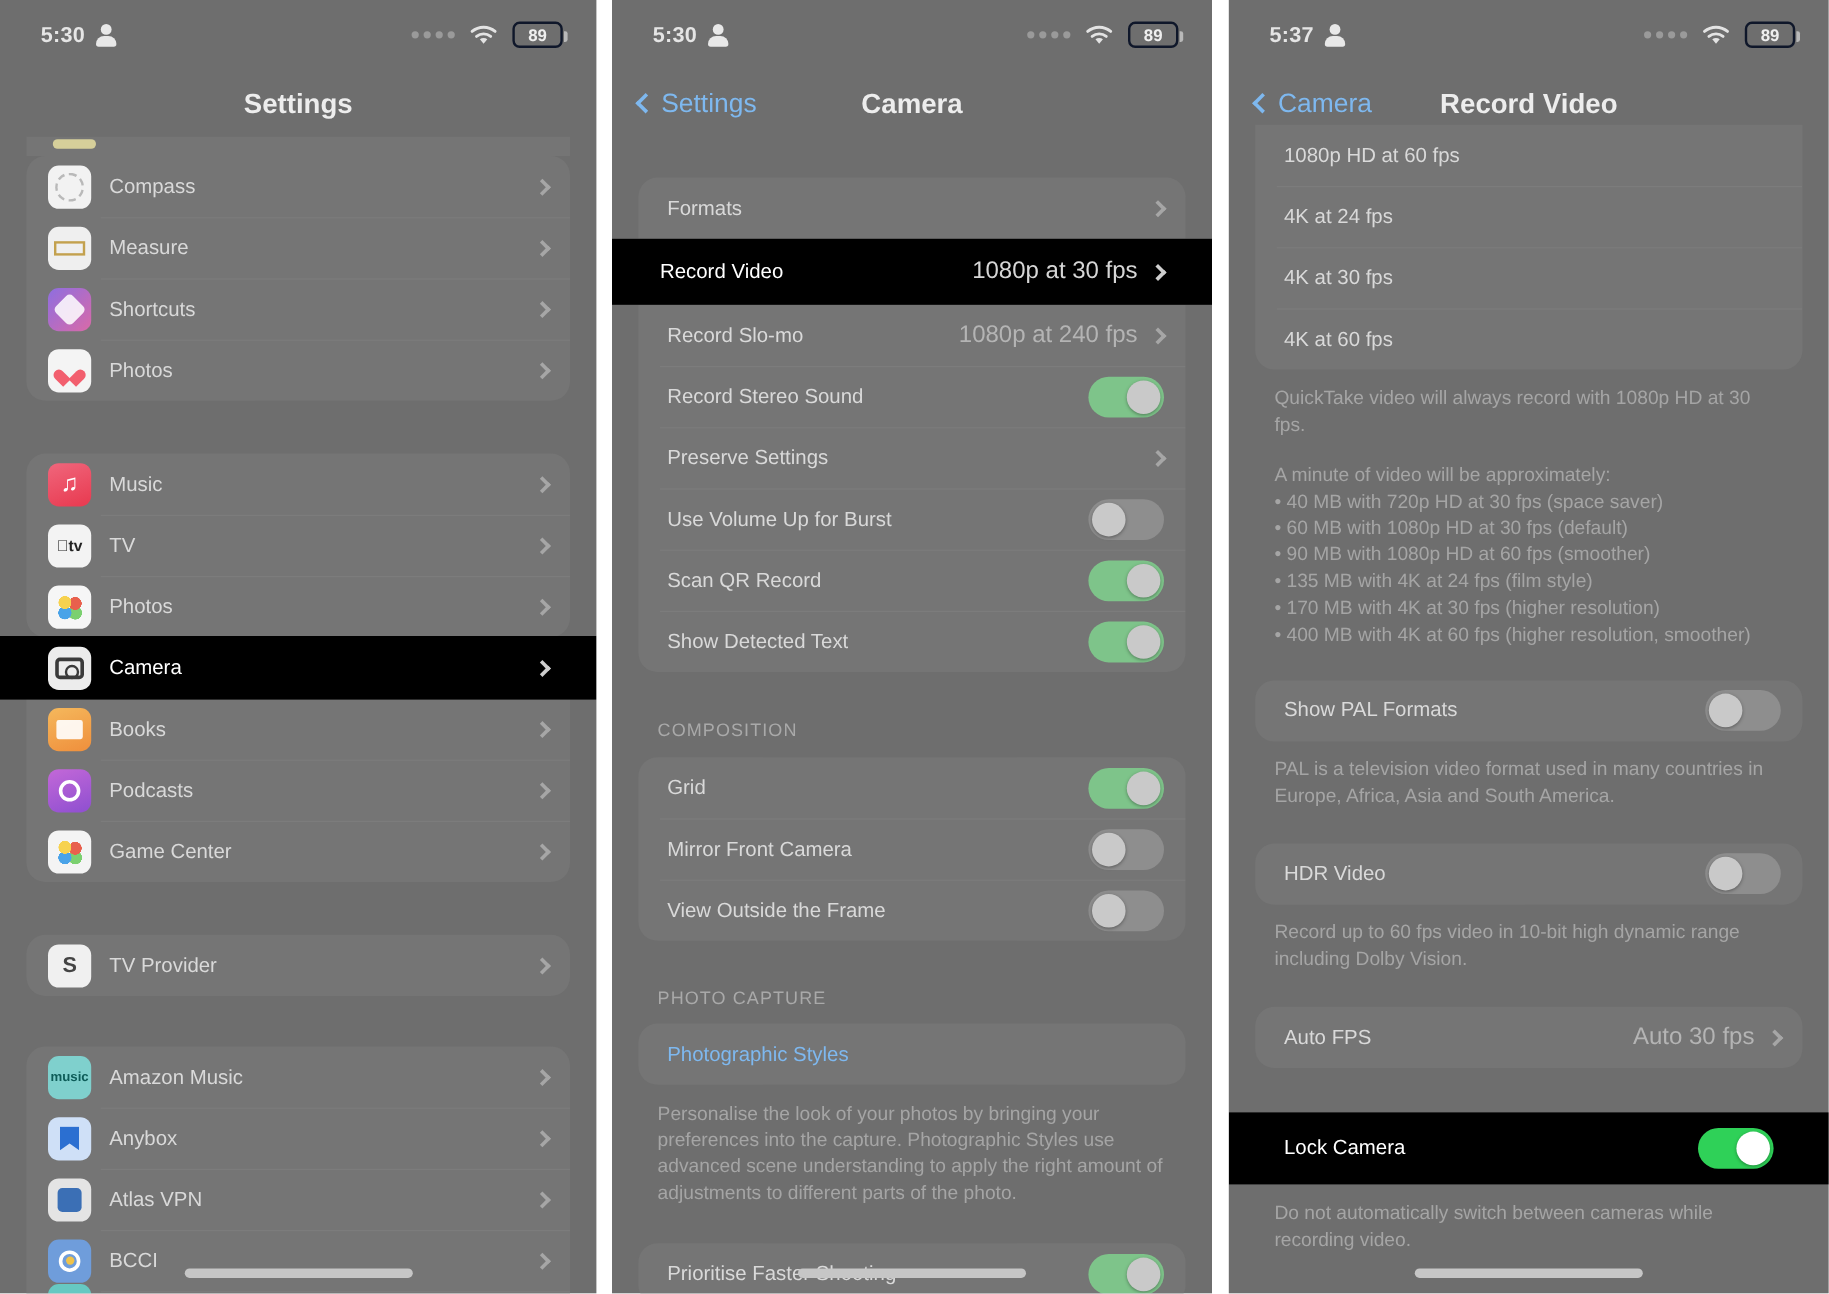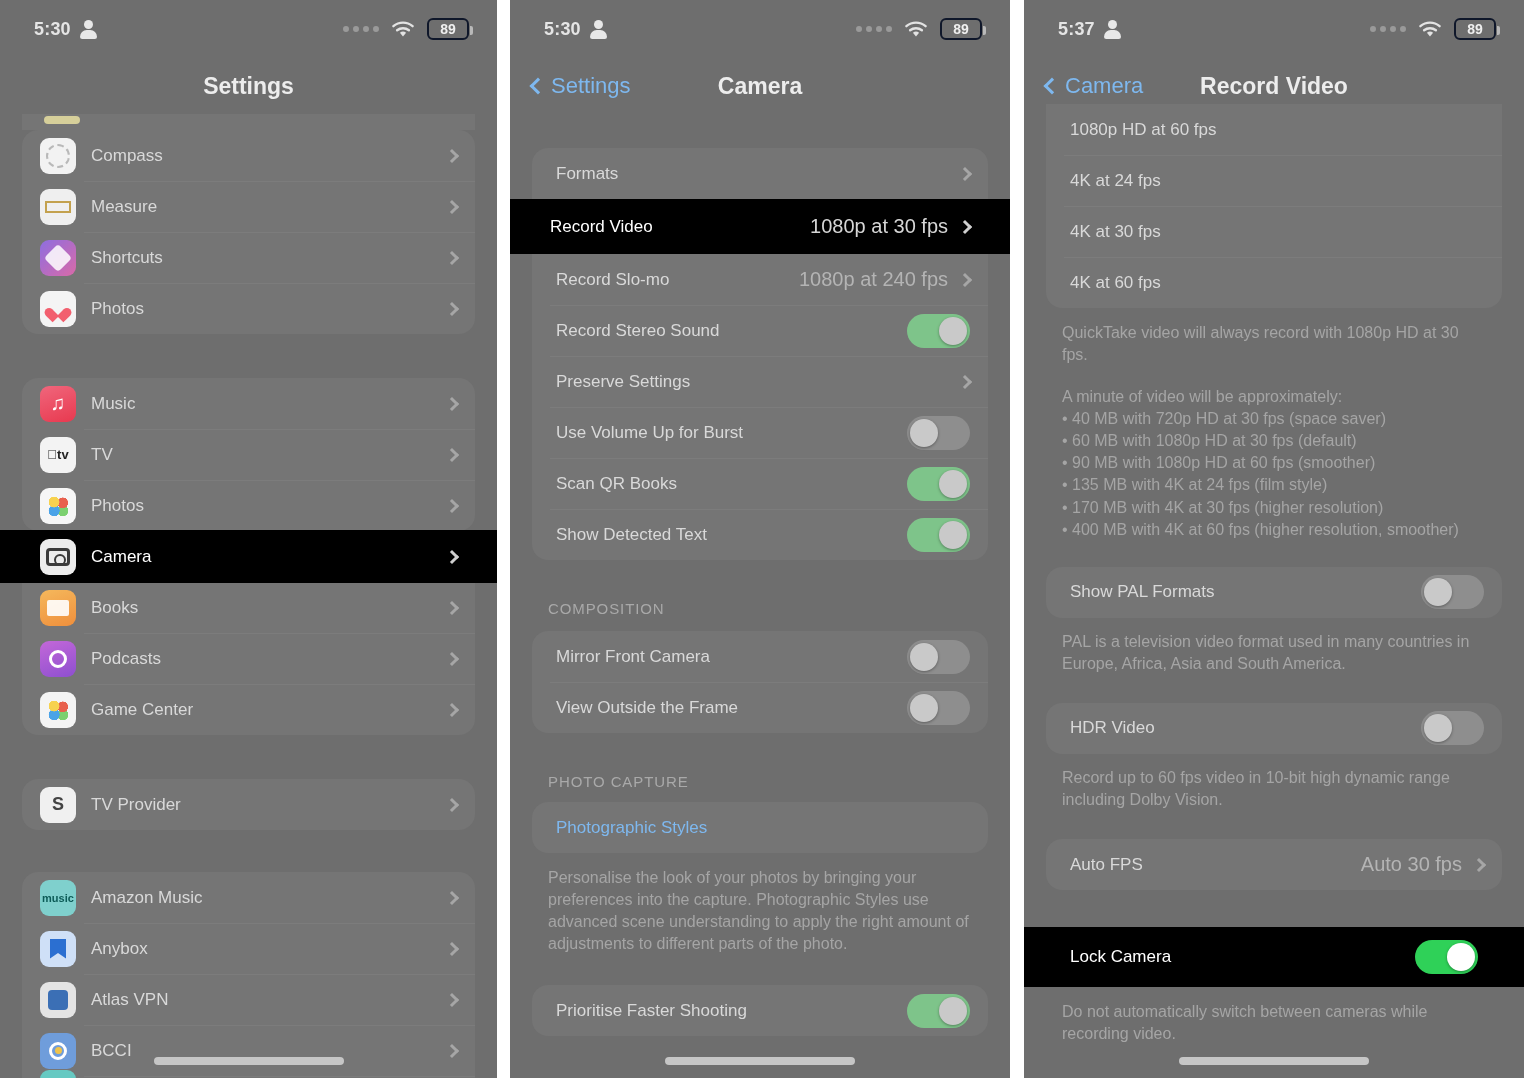--- a/index.html
+++ b/index.html
@@ -422,38 +422,44 @@
             <span class="label">Preserve Settings</span>
             <span class="chev"></span>
           </div>
           <div class="row noicon" style="padding-left:24px">
             <span class="label">Use Volume Up for Burst</span>
             <span class="toggle off">
                 <span class="knob"></span>
               </span>
           </div>
           <div class="row noicon" style="padding-left:24px">
-            <span class="label">Scan QR Books</span>
+            <span class="label">Scan QR Record</span>
             <span class="toggle on">
                 <span class="knob"></span>
               </span>
           </div>
           <div class="row noicon" style="padding-left:24px">
             <span class="label">Show Detected Text</span>
             <span class="toggle on">
                 <span class="knob"></span>
               </span>
           </div>
         </div>
 
         <div style="height:40px"></div>
         <div class="section-hdr">COMPOSITION</div>
         <div style="height:14px"></div>
 
         <div class="card">
+          <div class="row noicon" style="padding-left:24px">
+            <span class="label">Grid</span>
+            <span class="toggle on">
+                <span class="knob"></span>
+              </span>
+          </div>
           <div class="row noicon" style="padding-left:24px">
             <span class="label">Mirror Front Camera</span>
             <span class="toggle off">
                 <span class="knob"></span>
               </span>
           </div>
           <div class="row noicon" style="padding-left:24px">
             <span class="label">View Outside the Frame</span>
             <span class="toggle off">
                 <span class="knob"></span>

